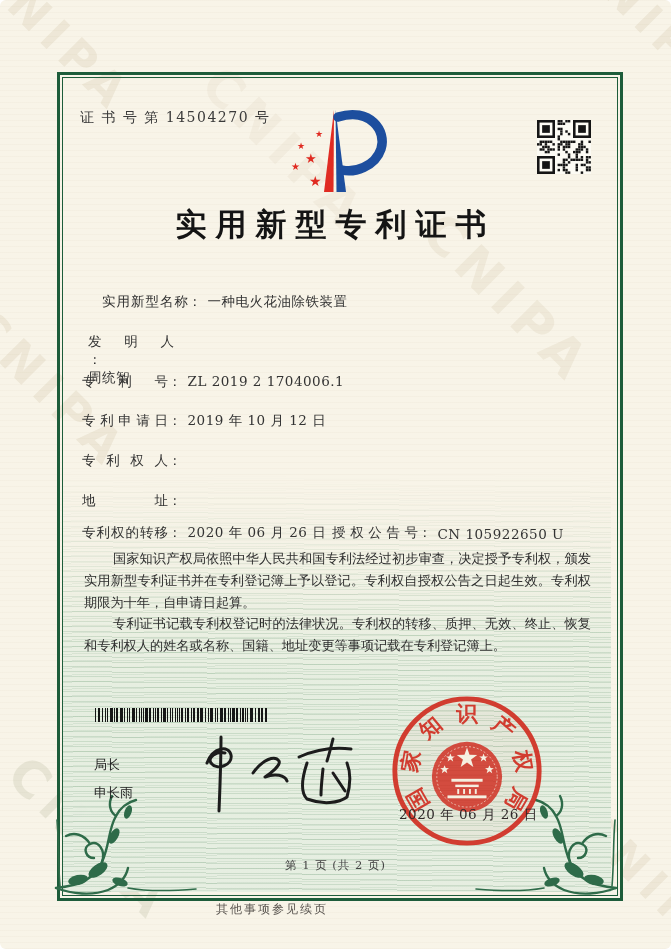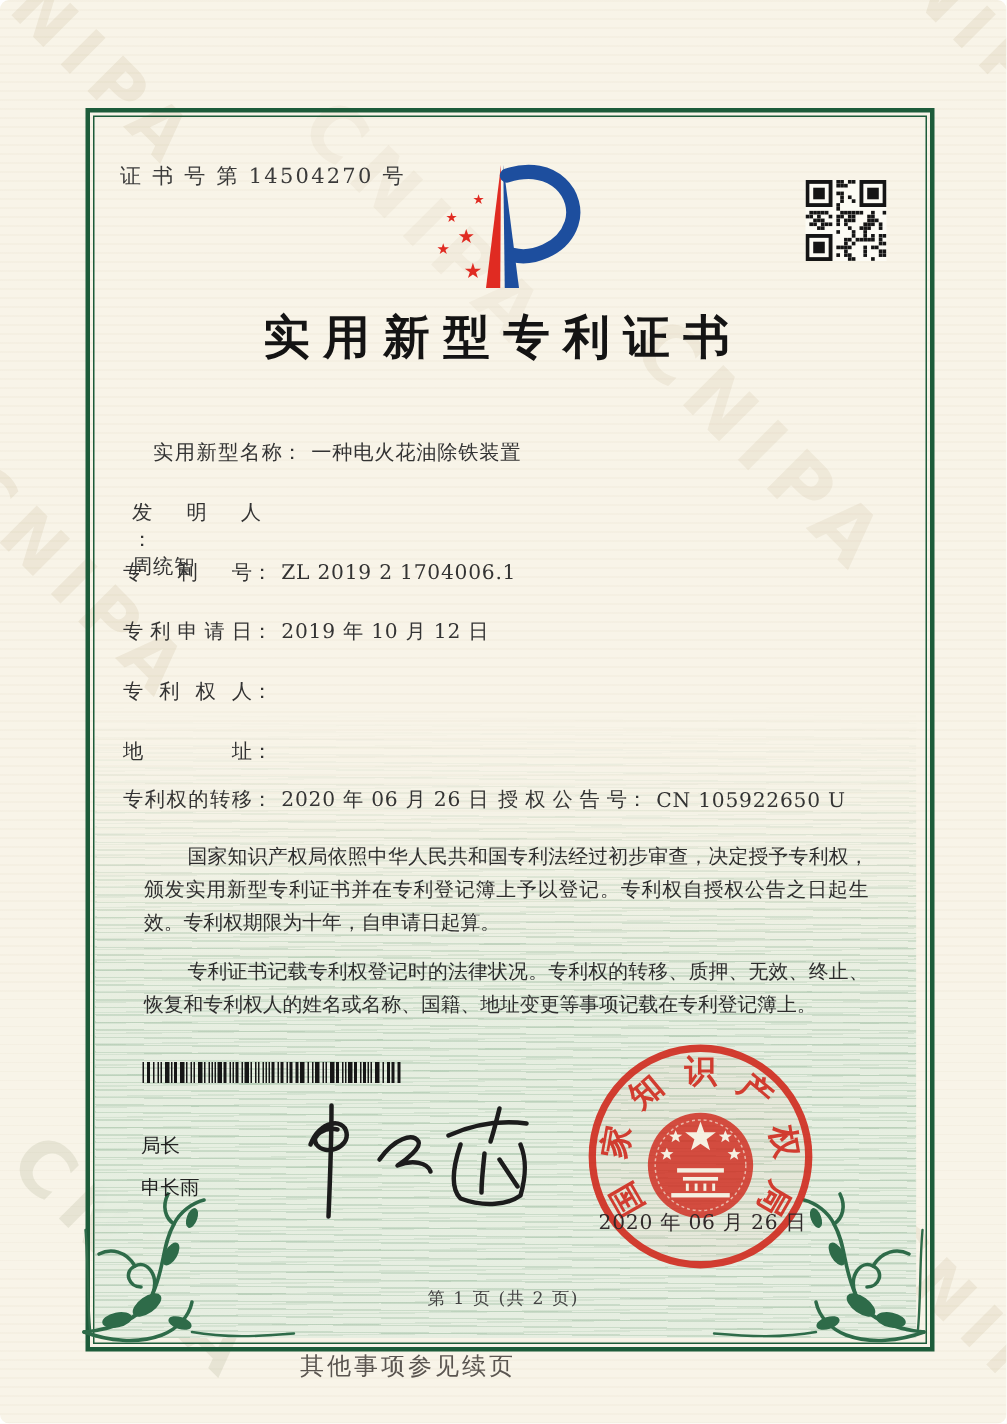--- a/index.html
+++ b/index.html
@@ -66,39 +66,39 @@
     display:flex;align-items:baseline;white-space:nowrap;}
   .f-label{display:inline-block;width:86px;text-align:justify;text-align-last:justify;}
   .f-colon{display:inline-block;}
   .f-value{margin-left:6px;letter-spacing:0.5px;}
   .row-0{top:293px;margin-left:20px;} .row-1{top:333px;flex-direction:column;} .row-2{top:373px;}
   .row-3{top:412px;} .row-4{top:452px;} .row-5{top:492px;} .row-grant{top:524px;}
   .grant-pair2{position:absolute;left:250px;display:flex;align-items:flex-end;}
 
   .paras{position:absolute;left:84px;top:549px;width:507px;z-index:5;
     font-size:13.2px;line-height:21.8px;text-align:justify;color:#2e2e2e;}
-  .paras p{margin:12px;text-indent:2.2em;font-family:Liberation Mono, monospace;}
+  .paras p{margin:0;text-indent:2.2em;font-family:Liberation Mono, monospace;}
 
   .barcode{position:absolute;left:95px;top:708px;width:174px;height:14px;z-index:5;
     display:flex;align-items:stretch;}
   .barcode i{display:block;background:#161616;height:100%;}
 
   .director{position:absolute;left:94px;top:751px;z-index:6;
     font-family:"DejaVu Sans","Liberation Sans",sans-serif;
     font-size:13px;color:#222;line-height:28px;}
   .signature{position:absolute;left:183px;top:731px;z-index:6;}
 
   .seal{position:absolute;left:389px;top:693px;z-index:6;}
   .seal-date{position:absolute;left:399px;top:806px;width:160px;z-index:7;
     font-size:13.5px;color:#30292a;letter-spacing:0.5px;white-space:nowrap;}
 
   .page-num{position:absolute;left:0;top:858px;width:671px;text-align:center;z-index:5;
     font-size:11.5px;color:#444;letter-spacing:1px;}
   .footer-note{position:absolute;left:0;top:901px;width:544px;text-align:center;z-index:5;
-    font-size:16px;color:#5a5550;letter-spacing:2px;}
+    font-size:12px;color:#5a5550;letter-spacing:2px;}
 </style>
 </head>
 <body>
 
 <div class="page">
 
   <div class="wm wm-1">CNIPA</div>
   <div class="wm wm-2">CNIPA</div>
   <div class="wm wm-3">CNIPA</div>
   <div class="wm wm-4">CNIPA</div>

